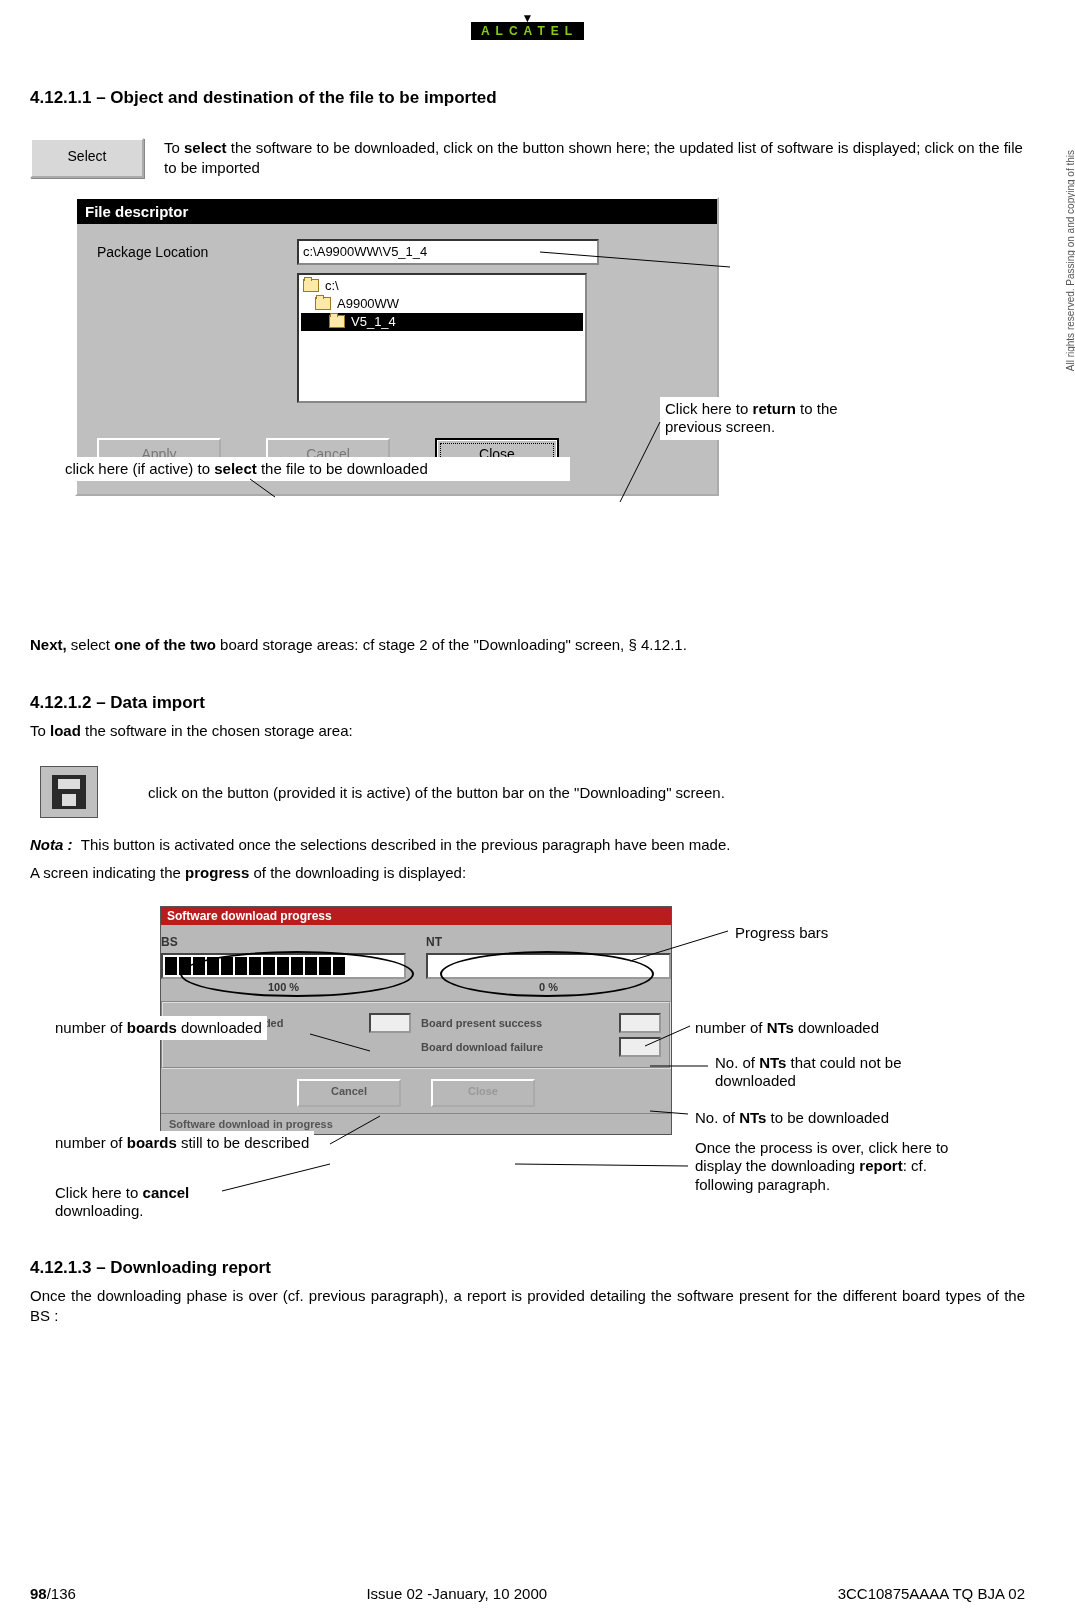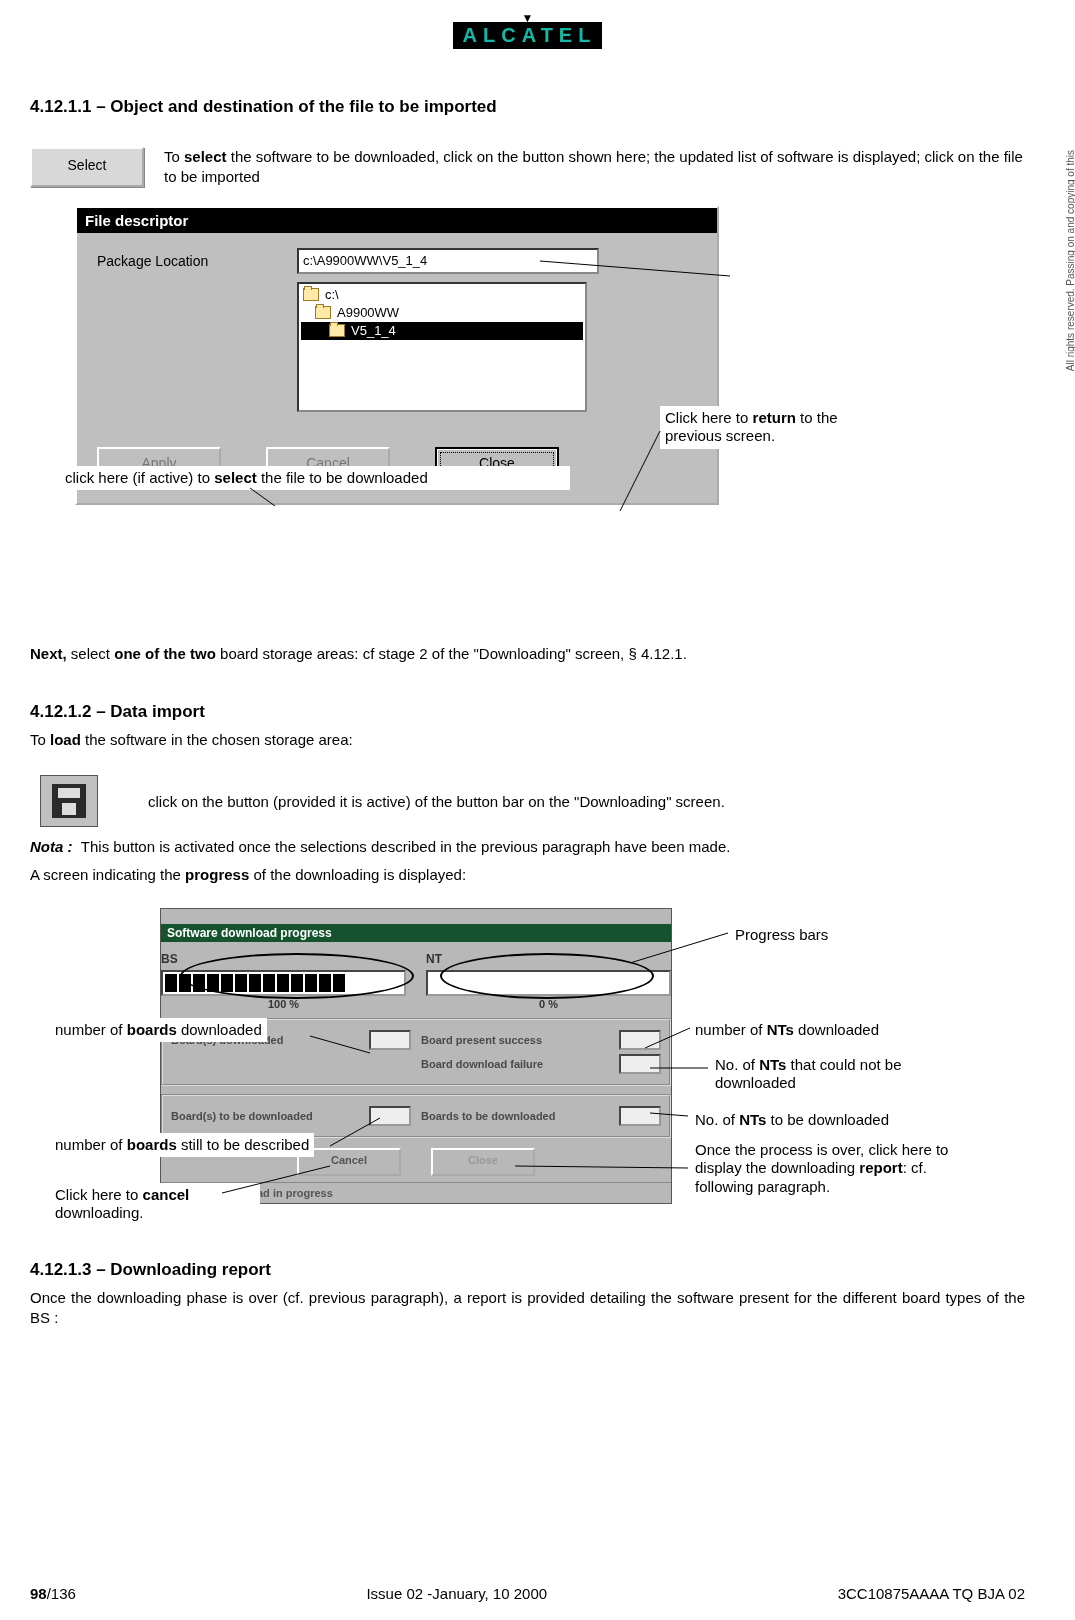--- a/index.html
+++ b/index.html
@@ -19,21 +19,21 @@
     padding: 10px 50px 20px 30px;
   }
   
   .logo-wrap { text-align:center; margin-top:4px; }
   .logo-block {
     display: inline-block;
     vertical-align: top;
     color:#000;
   }
   .logo-tri-down { font-size:12px; line-height:8px; letter-spacing:0; }
-  .logo-text { background:#000; color:#14b8a6; font-size:20px; letter-spacing:6px; padding:2px 6px 2px 10px; font-weight:bold; }
+  .logo-text { background:#000; color:#84cc16; font-size:12px; letter-spacing:6px; padding:2px 6px 2px 10px; font-weight:bold; }
   
   .side-note {
     position:absolute;
     right: 10px;
     top: 150px;
     width: 240px;
     transform: rotate(-90deg);
     transform-origin: right top;
     font-size:10px;
     line-height:11px;
@@ -156,21 +156,21 @@
     width:510px;
     margin-left:130px;
     background:#b8b8b8;
     border:1px solid #555;
     position:relative;
     font-family:"MS Sans Serif", Tahoma, sans-serif;
     font-size:12px;
     filter: blur(0.3px);
   }
   .pg-title {
-    background:#14532d; color:#fff; font-weight:bold; font-size:12px; padding:2px 6px;margin-top:15px;
+    background:#b91c1c; color:#fff; font-weight:bold; font-size:12px; padding:2px 6px;
   }
   .pg-body { padding:10px 0 6px; }
   .pg-cols { display:flex; gap:20px; }
   .pg-col { flex:1; font-weight:bold; font-size:12px; color:#333;}
   .pg-bar {
     height:22px; border:2px inset #999; background:#fff; margin-top:4px; position:relative;
   }
   .pg-fill {
     position:absolute; left:0; top:0; bottom:0;
     display:flex; gap:2px; padding:2px;
@@ -282,21 +282,21 @@
     <span>To </span><span class="bold">load</span><span> the software in the chosen storage area:</span>
   </p>
 
   <div class="save-row">
     <div class="save-icon-box">
       <div class="floppy"></div>
     </div>
     <div style="flex:1;">click on the button (provided it is active) of the button bar on the "Downloading" screen.</div>
   </div>
 
-  <p style="margin-top:10px;">
+  <p style="margin-top:17px;">
     <span class="bold ital">Nota :</span>&nbsp;&nbsp;<span>This button is activated once the selections described in the previous paragraph have been made.</span>
   </p>
   <p>
     <span>A screen indicating the </span><span class="bold">progress</span><span> of the downloading is displayed:</span>
   </p>
 
   <div class="pg-wrap" style="height:330px;">
     <div class="pg-window">
       <div class="pg-title">Software download progress</div>
       <div class="pg-body">
@@ -339,34 +339,20 @@
             <div class="pg-line">
                 <span>Board present success</span>
                 <span class="num-box"></span>
               </div>
             <div class="pg-line">
                 <span>Board download failure</span>
                 <span class="num-box"></span>
               </div>
           </div>
         </div>
-        <div class="pg-panel">
-          <div class="left">
-            <div class="pg-line">
-                <span>Board(s) to be downloaded</span>
-                <span class="num-box"></span>
-              </div>
-          </div>
-          <div class="right">
-            <div class="pg-line">
-                <span>Boards to be downloaded</span>
-                <span class="num-box"></span>
-              </div>
-          </div>
-        </div>
         <div class="pg-btnrow">
           <div class="pg-btn">Cancel</div>
           <div class="pg-btn dis">Close</div>
         </div>
       </div>
       <div class="pg-status">Software download in progress</div>
     </div>
 
     <div class="oval" style="left:150px; top:45px; width:230px; height:42px;"></div>
     <div class="oval" style="left:410px; top:45px; width:210px; height:42px;"></div>

